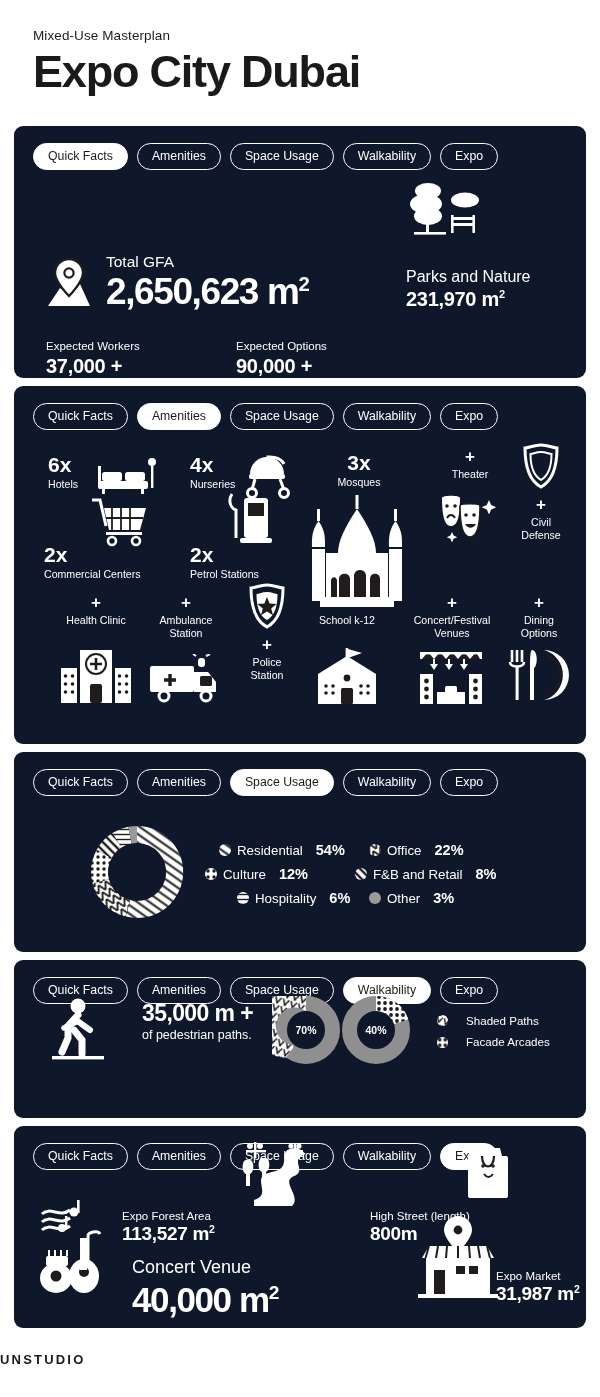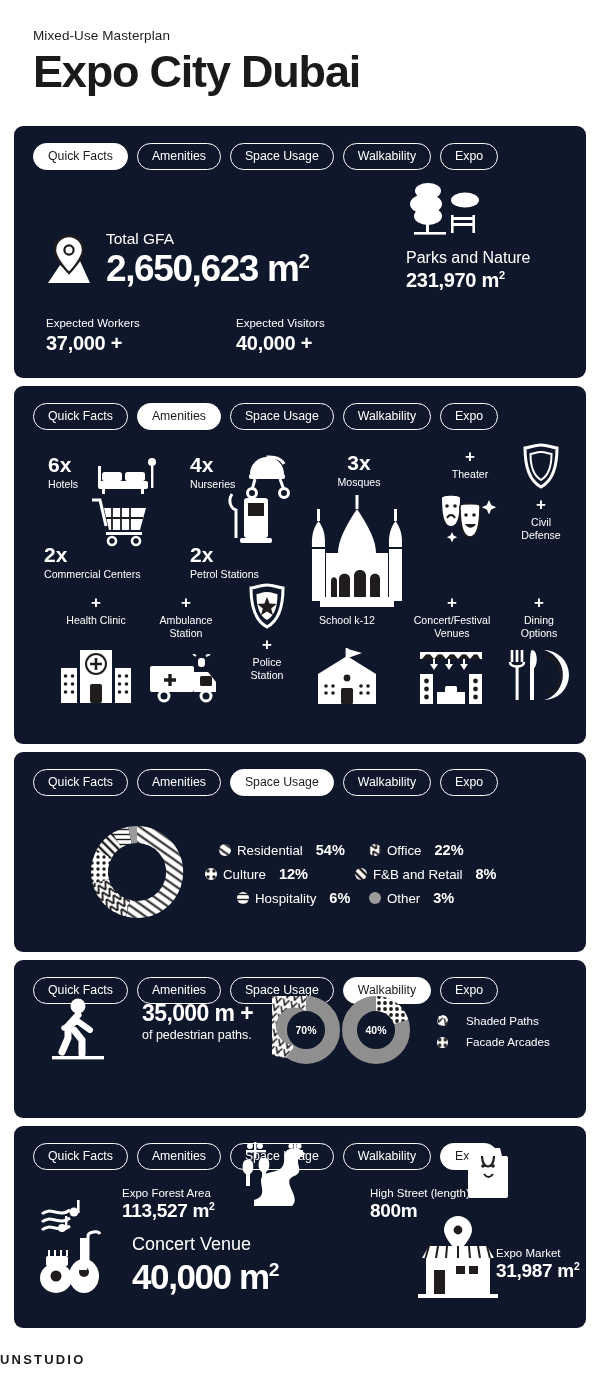--- a/index.html
+++ b/index.html
@@ -21,21 +21,21 @@
     color: #ffffff;
   }
   .tabs { display: flex; gap: 9px; padding: 17px 0 0 19px; align-items: center; }
   .tab {
     border: 1.3px solid #ffffff; border-radius: 20px;
     padding: 6px 14px 7px; font-size: 12.3px; color: #ffffff;
     background: transparent; white-space: nowrap; line-height: 1;
   }
   .tab.active { background: #ffffff; color: #1c1a1a; border-color: #ffffff; font-weight: 500; }
 
-  .lbl { font-size: 11.5px; font-weight: 400; line-height: 1.22; }
+  .lbl { font-size: 11.5px; font-weight: 400; line-height: 1.22; margin-top: 23px; }
   .val { font-size: 19px; font-weight: 700; letter-spacing: -.3px; }
   .big { font-size: 37px; font-weight: 700; letter-spacing: -1.4px; line-height: 1; }
   sup { font-size: .55em; vertical-align: super; line-height: 0; }
 
   
   #p1 { top: 126px; height: 252px; }
   .gfa-row { position: absolute; left: 32px; top: 104px; display: flex; align-items: flex-end; gap: 14px; }
   .gfa-txt .lbl { font-size: 15.5px; margin-bottom: 1px; }
   .parks { position: absolute; right: 50px; top: 56px; width: 130px; }
   .parks .lbl { font-size: 16px; }
@@ -120,22 +120,22 @@
     <div class="lbl">Parks and Nature</div>
     <div class="val"><span>231,970 m</span><sup>2</sup></div>
   </div>
 
   <div class="stats">
     <div>
       <div class="lbl">Expected Workers</div>
       <div class="val">37,000 +</div>
     </div>
     <div>
-      <div class="lbl">Expected Visitors</div>
-      <div class="val">40,000 +</div>
+      <div class="lbl">Expected Options</div>
+      <div class="val">90,000 +</div>
     </div>
   </div>
 </div>
 
 <div class="panel" id="p2">
   <div class="tabs">
     <div class="tab">Quick Facts</div>
     <div class="tab active">Amenities</div>
     <div class="tab">Space Usage</div>
     <div class="tab">Walkability</div>

